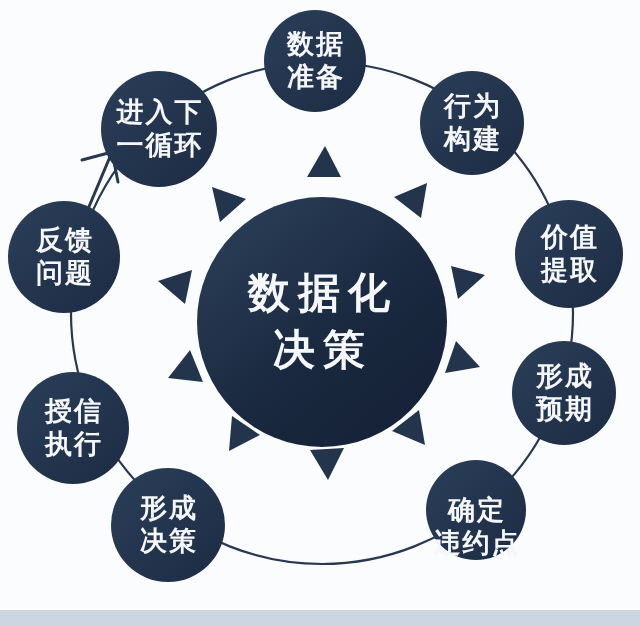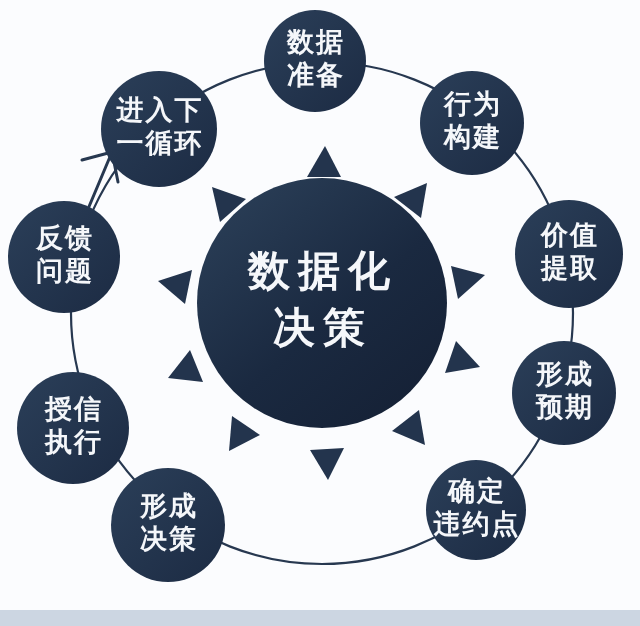--- a/index.html
+++ b/index.html
@@ -20,34 +20,34 @@
   .arrow{fill:none; stroke:var(--line); stroke-width:3; stroke-linecap:round;}
   .node{
     position:absolute; border-radius:50%;
     background:linear-gradient(135deg,var(--node-light) 0%,var(--node-dark) 100%);
     display:flex; align-items:center; justify-content:center;
     color:var(--text); font-weight:700; font-size:27px;
     letter-spacing:2px; line-height:1.22; text-align:center;
     white-space:pre-line;
   }
   .center-node{
-    position:absolute; left:197px; top:178px; width:250px; height:250px;
+    position:absolute; left:197px; top:197px; width:250px; height:250px;
     border-radius:50%;
     background:linear-gradient(140deg,var(--center-light) 0%,#1a2940 55%,var(--center-dark) 100%);
     display:flex; align-items:center; justify-content:center;
     color:var(--text); font-weight:700; font-size:42px;
     letter-spacing:8px; line-height:1.35; text-align:center;
     white-space:pre-line;
   }
-  .node span,.center-node span{display:block; transform:translateX(1px);font-family:Liberation Mono, monospace;}
+  .node span,.center-node span{display:block; transform:translateX(1px);}
   .n0{left:264px; top:10px;  width:102px; height:102px;}
   .n1{left:420px; top:71px;  width:104px; height:104px;}
   .n2{left:515px; top:200px; width:108px; height:108px;}
   .n3{left:512px; top:341px; width:104px; height:104px;}
-  .n4{left:426px; top:460px; width:100px; height:100px;}
+  .n4{left:426px; top:460px; width:100px; height:100px;align-items:flex-end;}
   .n5{left:272px; top:504px; width:110px; height:110px;}
   .n6{left:111px; top:468px; width:114px; height:114px;}
   .n7{left:17px;  top:372px; width:112px; height:112px;justify-content:center;}
   .n8{left:8px;   top:201px; width:112px; height:112px;}
   .n9{left:101px; top:71px;  width:116px; height:116px;}
   .bottom-bar{
     position:absolute; left:0; top:610px; width:640px; height:16px;
     background:var(--bottom-bar);
   }
 </style>

